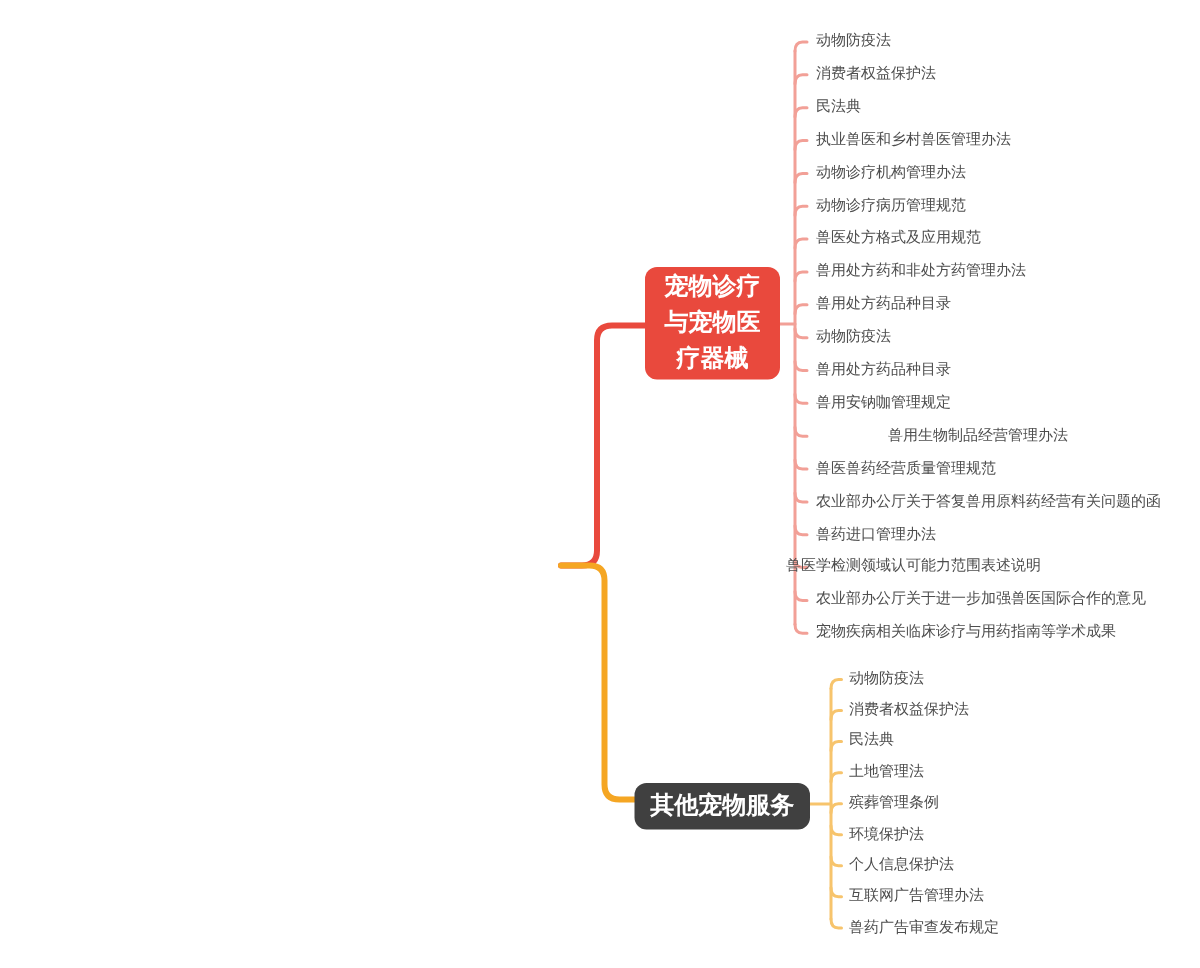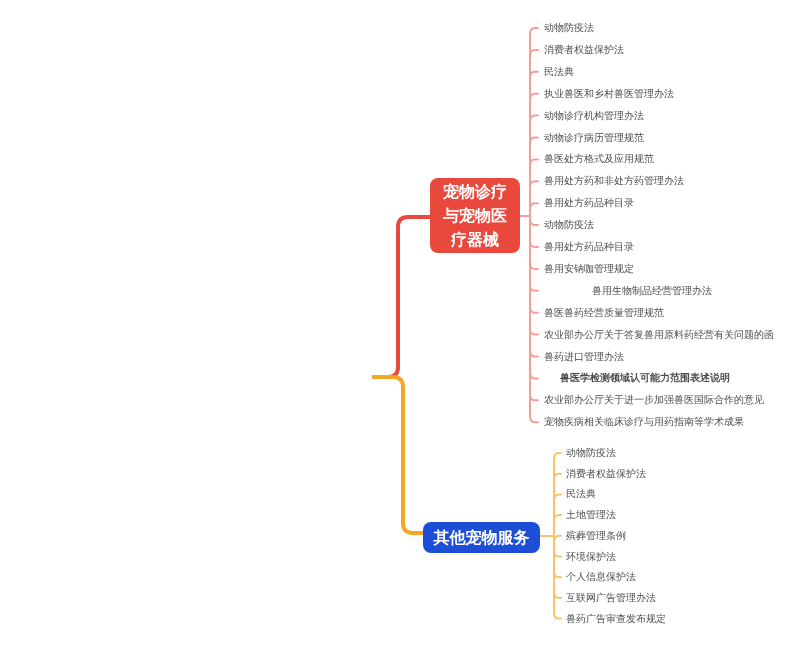--- a/index.html
+++ b/index.html
@@ -70,40 +70,40 @@
       <path d="M554 612.6 Q554 618.6 559 618.6 L561 618.6" stroke="#f7c46c" stroke-width="2" fill="none" stroke-linecap="round"></path>
     </svg>
 
 
   <div id="branch-node-vet" class="branch-node node" style="background: rgb(233, 73, 61);">
     <div>宠物诊疗</div>
     <div>与宠物医</div>
     <div>疗器械</div>
   </div>
 
-  <div id="branch-node-other" class="branch-node node" style="background: #1d4ed8;">
+  <div id="branch-node-other" class="branch-node node" style="background: #404040;">
     <div>其他宠物服务</div>
   </div>
 <div class="leaf" style="left: 544px; top: 20px;">动物防疫法</div>
     <div class="leaf" style="left: 544px; top: 41.9px;">消费者权益保护法</div>
     <div class="leaf" style="left: 544px; top: 63.8px;">民法典</div>
     <div class="leaf" style="left: 544px; top: 85.7px;">执业兽医和乡村兽医管理办法</div>
     <div class="leaf" style="left: 544px; top: 107.6px;">动物诊疗机构管理办法</div>
     <div class="leaf" style="left: 544px; top: 129.5px;">动物诊疗病历管理规范</div>
     <div class="leaf" style="left: 544px; top: 173.3px;">兽用处方药和非处方药管理办法</div>
     <div class="leaf" style="left: 544px; top: 151.4px;">兽医处方格式及应用规范</div>
     <div class="leaf" style="left: 544px; top: 195.2px;">兽用处方药品种目录</div>
     <div class="leaf" style="left: 544px; top: 217.1px;">动物防疫法</div>
     <div class="leaf" style="left: 544px; top: 239px;">兽用处方药品种目录</div>
     <div class="leaf" style="left: 544px; top: 260.9px;">兽用安钠咖管理规定</div>
     <div class="leaf" style="left: 544px; top: 282.8px; margin-left: 48px;">兽用生物制品经营管理办法</div>
     <div class="leaf" style="left: 544px; top: 304.7px;">兽医兽药经营质量管理规范</div>
     <div class="leaf" style="left: 544px; top: 326.6px;">农业部办公厅关于答复兽用原料药经营有关问题的函</div>
     <div class="leaf" style="left: 544px; top: 348.5px;">兽药进口管理办法</div>
-    <div class="leaf" style="left: 560px; top: 370.4px; font-weight: bold;">兽医学检测领域认可能力范围表述说明</div>
+    <div class="leaf" style="left: 524px; top: 370.4px;">兽医学检测领域认可能力范围表述说明</div>
     <div class="leaf" style="left: 544px; top: 392.3px;">农业部办公厅关于进一步加强兽医国际合作的意见</div>
     <div class="leaf" style="left: 544px; top: 414.2px;">宠物疾病相关临床诊疗与用药指南等学术成果</div>
     <div class="leaf" style="left: 566px; top: 445px;">动物防疫法</div>
     <div class="leaf" style="left: 566px; top: 465.7px;">消费者权益保护法</div>
     <div class="leaf" style="left: 566px; top: 486.4px;">民法典</div>
     <div class="leaf" style="left: 566px; top: 507.1px;">土地管理法</div>
     <div class="leaf" style="left: 566px; top: 527.8px;">殡葬管理条例</div>
     <div class="leaf" style="left: 566px; top: 548.5px;">环境保护法</div>
     <div class="leaf" style="left: 566px; top: 569.2px;">个人信息保护法</div>
     <div class="leaf" style="left: 566px; top: 589.9px;">互联网广告管理办法</div>

